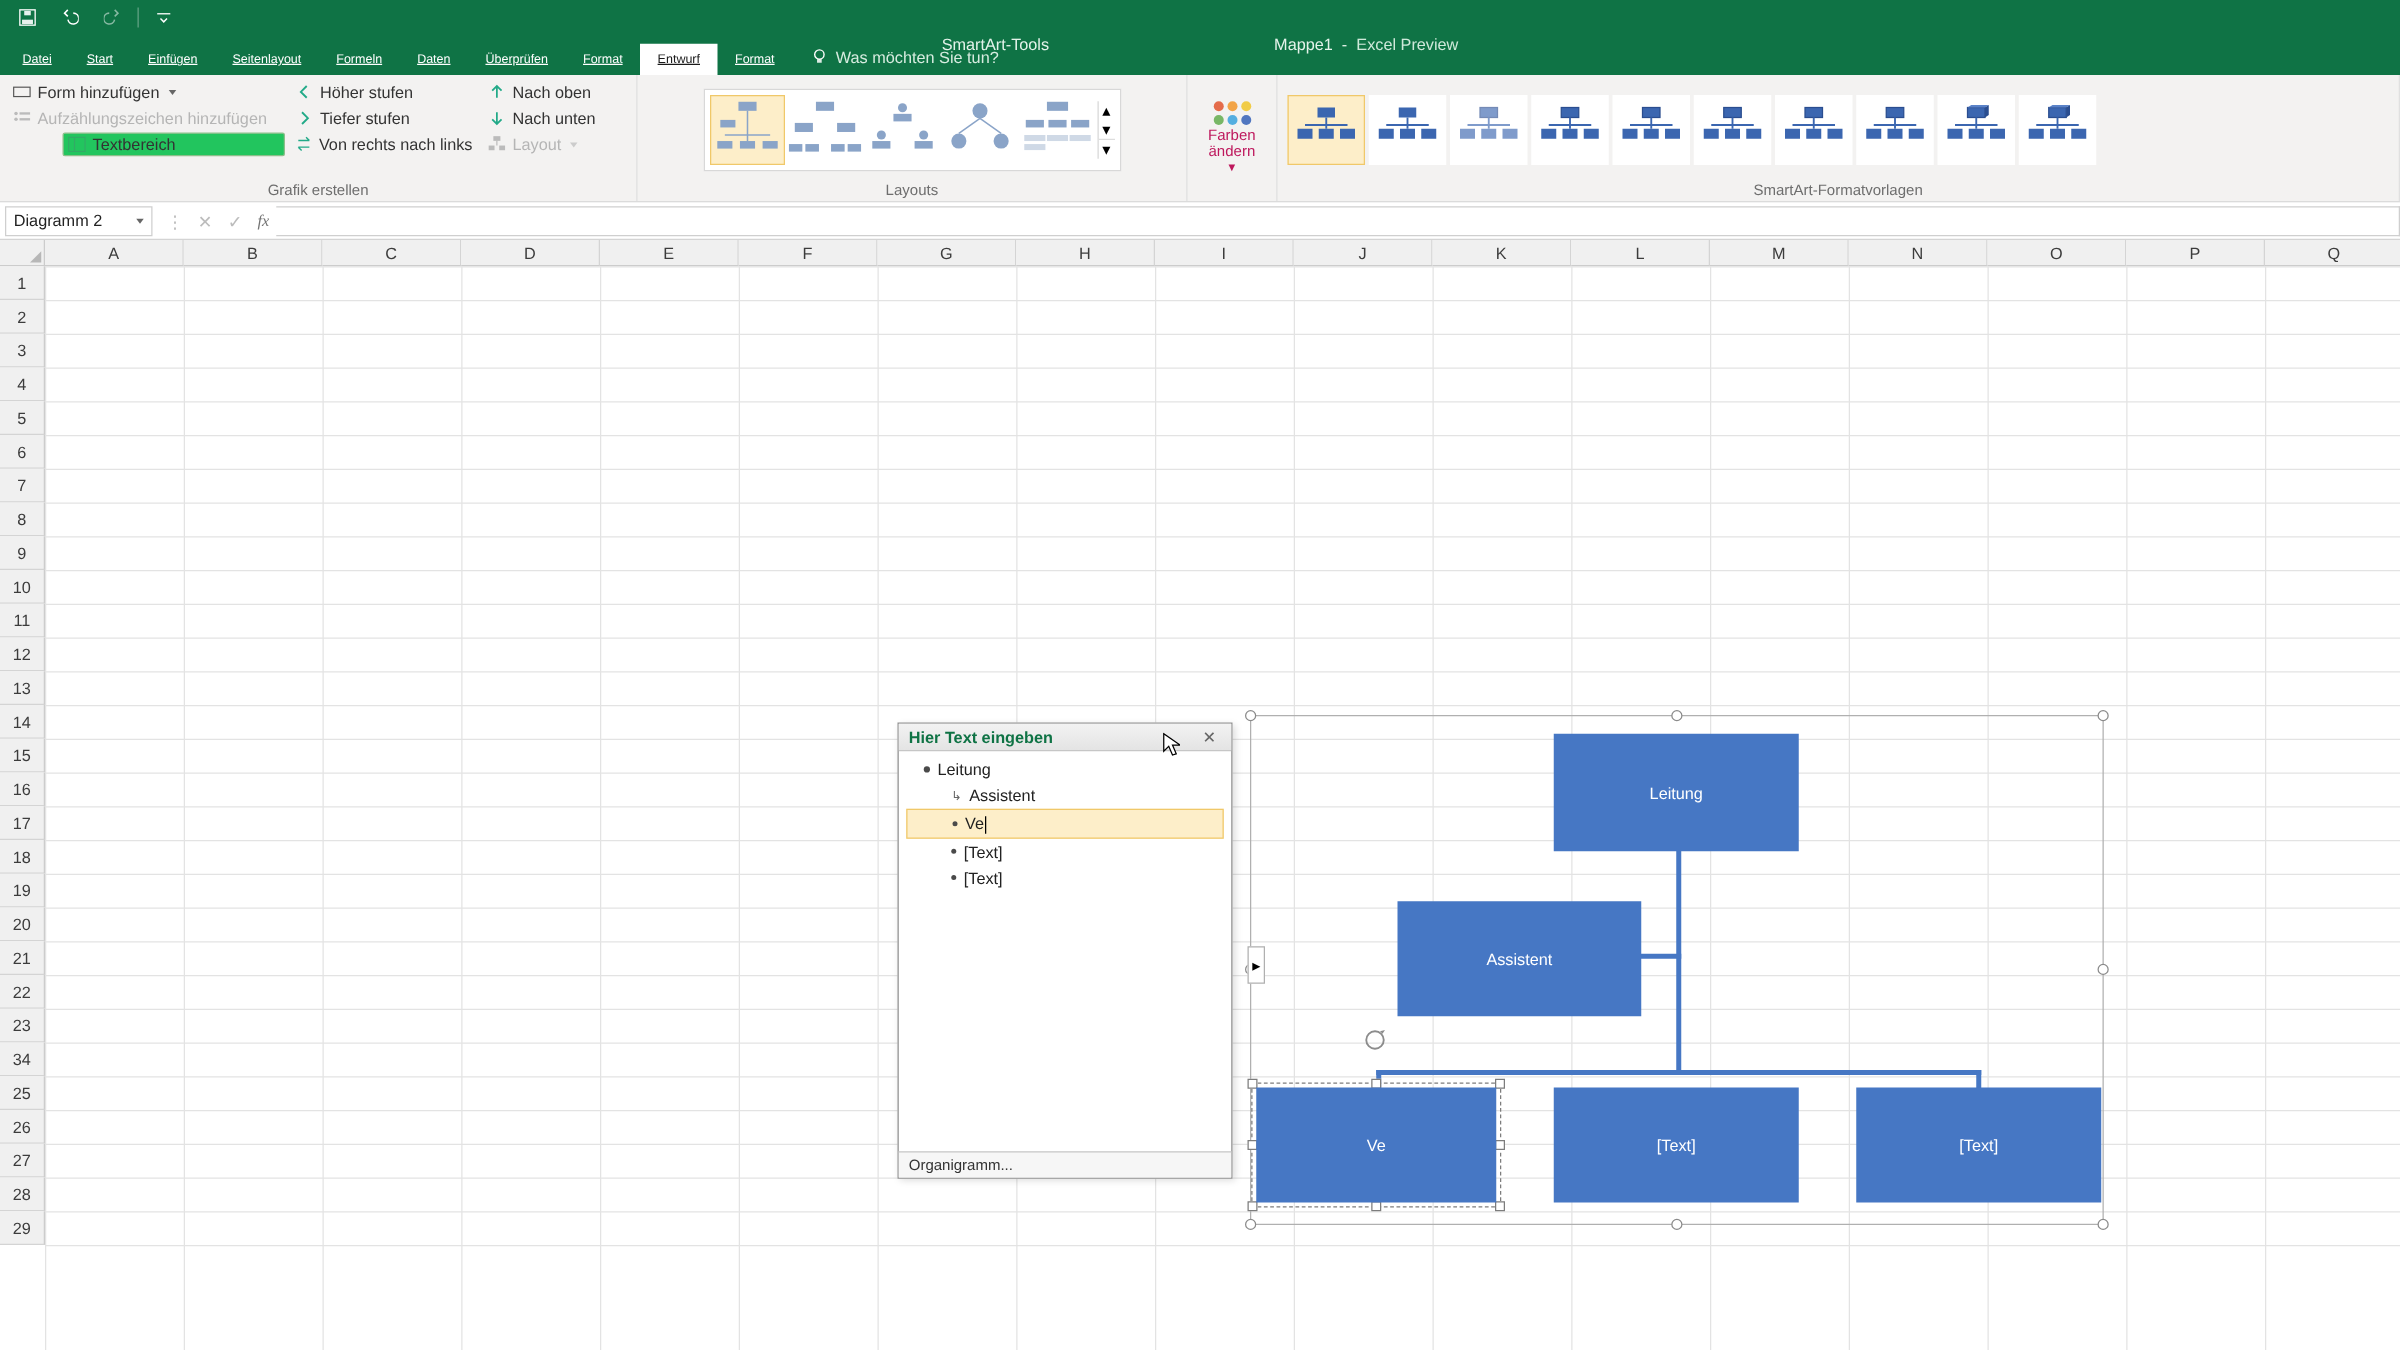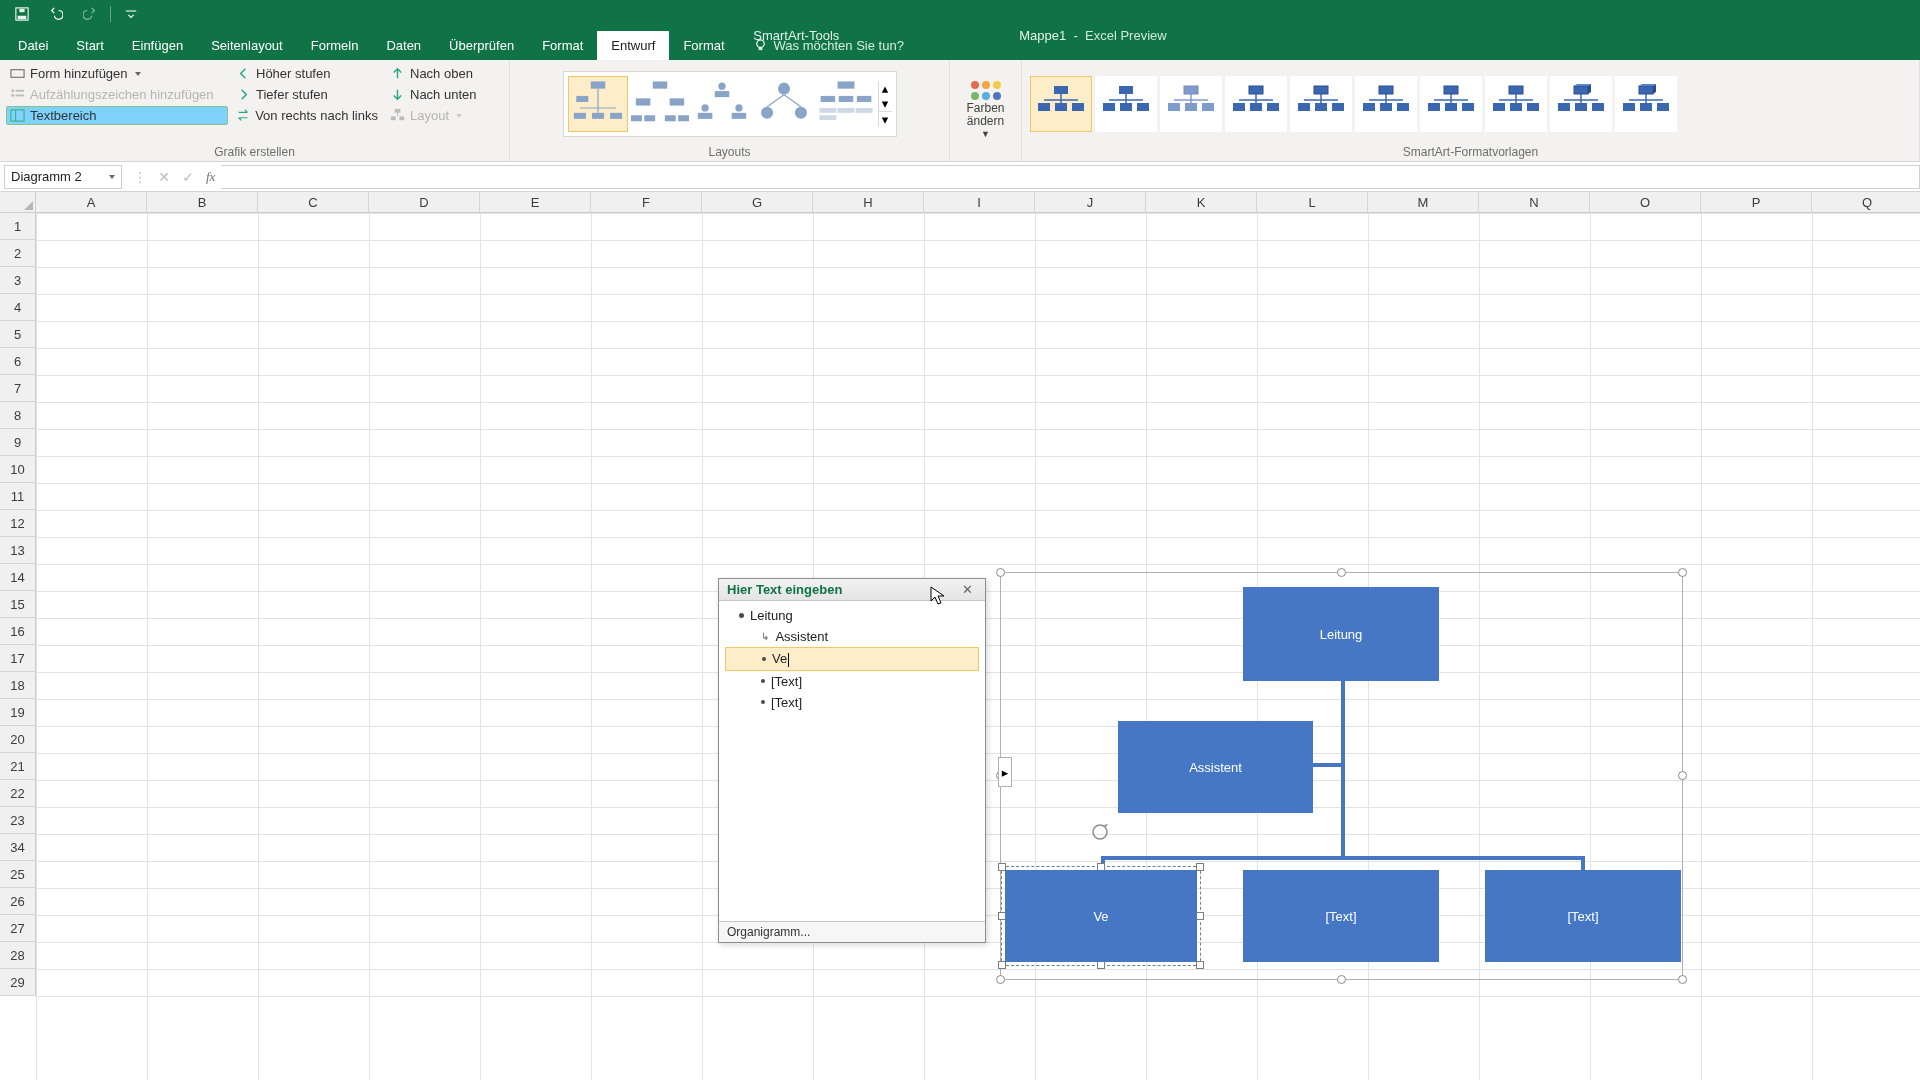--- a/index.html
+++ b/index.html
@@ -11,51 +11,51 @@
 .tb-btn{width:28px;height:22px;display:flex;align-items:center;justify-content:center;border-radius:2px;}
 .tb-btn svg{width:14px;height:14px;}
 .tb-divider{width:1px;height:16px;background:rgba(255,255,255,.35);}
 .tb-title-zone{position:absolute;left:0;right:0;display:flex;justify-content:center;gap:180px;align-items:center;height:28px;pointer-events:none;}
 .tb-title-zone span{color:#e4f3ea;font-size:13px;margin-top:42px;}
 .tb-title-zone .docname{color:#e4f3ea;}
 .tb-title-zone .prod{color:#cfe9da;}
 
 
 .ribbon-tabs{height:32px;background:#0f7345;display:flex;align-items:flex-end;padding-left:4px;}
-.rt{padding:7px 14px;color:#fff;font-size:13px;cursor:default;}
+.rt{padding:7px 14px;color:#fff;font-size:10px;cursor:default;text-decoration:underline;}
 .rt.active{background:#fff;color:#1a1a1a;}
 .rt.fmt{color:#fff;}
 .rt-tell{display:flex;align-items:center;gap:6px;padding:7px 14px;color:#d7ece0;font-style:normal;}
 .bulb{width:15px;height:15px;}
 
 
 .ribbon{height:102px;background:#f3f2f1;border-bottom:1px solid #d4d4d4;display:flex;}
 .rgrp{border-right:1px solid #e0e0e0;display:flex;flex-direction:column;justify-content:space-between;padding:4px 6px 2px 6px;}
 .rgrp .glabel{text-align:center;color:#6e6e6e;font-size:12px;padding-top:2px;}
 .rg-body{display:flex;gap:4px;flex:1;}
 .col{display:flex;flex-direction:column;gap:2px;}
 .ritem{display:flex;align-items:center;gap:5px;padding:2px 4px;color:#333;border-radius:2px;white-space:nowrap;}
 .ritem.disabled{color:#b5b5b5;}
-.ritem.pressed{background:#7dd3fc;border:1px solid #8cbf8a;padding:1px 3px;}
+.ritem.pressed{background:#22c55e;border:1px solid #8cbf8a;padding:1px 3px;margin-left:44px;}
 .ritem .ic{width:15px;height:15px;display:inline-flex;align-items:center;justify-content:center;}
 .caret{margin-left:2px;border-left:3px solid transparent;border-right:3px solid transparent;border-top:4px solid #666;}
 .ritem.disabled .caret{border-top-color:#ccc;}
 
 
 .gal{border:1px solid #d8d8d8;background:#fff;padding:4px;display:flex;gap:2px;align-items:center;}
 .gal .thumb{width:60px;height:56px;display:flex;align-items:center;justify-content:center;border:1px solid transparent;}
 .gal .thumb.sel{border:1px solid #f0c869;background:#fdeec9;}
 .gal-spin{width:14px;display:flex;flex-direction:column;border-left:1px solid #d8d8d8;}
 .gal-spin div{flex:1;display:flex;align-items:center;justify-content:center;}
 
 
 .colors-btn{display:flex;flex-direction:column;align-items:center;gap:2px;padding:2px 6px;width:58px;}
 .colors-btn .dots{display:grid;grid-template-columns:repeat(3,8px);gap:3px;}
 .colors-btn .dots span{width:8px;height:8px;border-radius:50%;}
-.colors-btn .lbl{font-size:12px;color:#404040;line-height:1.05;text-align:center;}
+.colors-btn .lbl{font-size:12px;color:#be185d;line-height:1.05;text-align:center;}
 
 
 .styles-gal{display:flex;gap:3px;padding:2px;align-items:center;}
 .st-th{width:62px;height:56px;background:#fff;display:flex;align-items:center;justify-content:center;}
 .st-th.sel{border:1px solid #f0c869;background:#fdeec9;}
 .st-th svg{width:54px;height:42px;}
 
 
 .fxbar{height:30px;border-bottom:1px solid #d4d4d4;display:flex;align-items:center;background:#fff;}
 .namebox{width:118px;height:24px;border:1px solid #cfcfcf;margin-left:4px;display:flex;align-items:center;padding:0 6px;justify-content:space-between;color:#222;}

